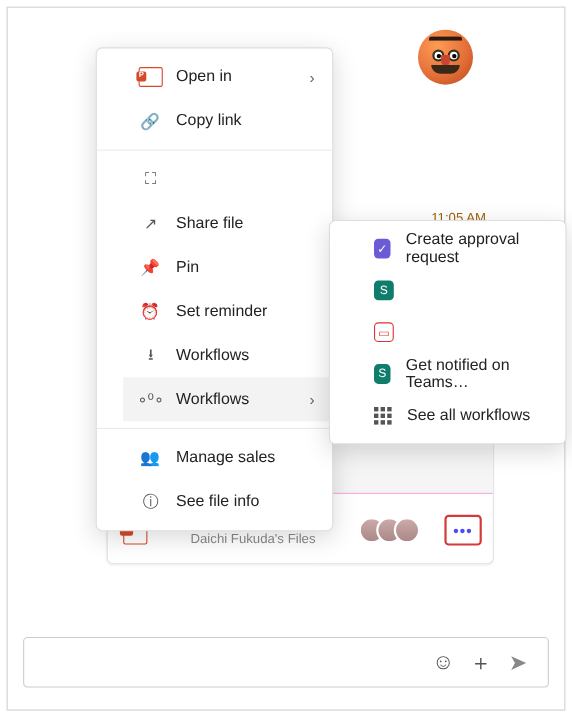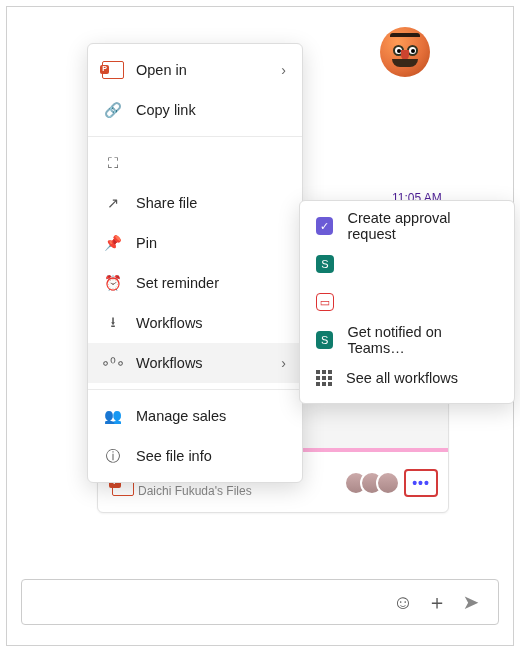--- a/index.html
+++ b/index.html
@@ -13,50 +13,50 @@
     background: radial-gradient(circle at 35% 30%, #ff9b55, #e5703a 55%, #c75524 85%);
     display:flex; align-items:center; justify-content:center;
   }
   .avatar .eyes { display:flex; gap:3px; margin-top:-4px; }
   .avatar .eye { width:11px; height:11px; background:#fff; border-radius:50%; border:2px solid #332; position:relative;}
   .avatar .eye::after{content:'';position:absolute;top:2px;left:2px;width:4px;height:4px;background:#000;border-radius:50%;}
   .avatar::before{content:'';position:absolute;top:6px;left:10px;right:10px;height:6px;border-top:4px solid #2a1a10;border-radius:3px;}
   .avatar .nose{position:absolute;top:23px;left:21px;width:8px;height:10px;background:#cc4430;border-radius:0 0 50% 50%;}
   .avatar .stache{position:absolute;top:32px;left:12px;right:12px;height:8px;background:#3a2818;border-radius:0 0 10px 10px;}
 
-  .timestamp { position:absolute; top:184px; left:385px; font-size:12px; color:#4c1d95;}
+  .timestamp { position:absolute; top:184px; left:385px; font-size:12px; color:#a16207;}
 
   
   .card {
     position: absolute; left: 90px; top: 200px; width: 352px; height: 306px;
     background: #fff; border: 1px solid #e2e2e2; border-radius: 6px;
     box-shadow: 0 1px 2px rgba(0,0,0,0.05);
   }
   .card-preview { height: 240px; background: #f5f5f5; border-radius:6px 6px 0 0; padding:14px 18px; font-size:8px; line-height:1.4; color:#444; overflow:hidden;}
-  .card-footer { height: 66px; border-top:4px solid #f9a8d4; display:flex; align-items:center; padding:0 10px 0 14px; gap:4px;}
+  .card-footer { height: 66px; border-top:1px solid #f9a8d4; display:flex; align-items:center; padding:0 10px 0 14px; gap:22px;text-align:center;}
   .pp-icon { width:22px; height:26px; background:#fff; border:1px solid #d44a2a; border-radius:2px; position:relative; flex:0 0 22px;}
   .pp-icon::before{content:'';position:absolute;top:5px;left:-4px;width:12px;height:12px;background:#d44a2a;border-radius:2px;}
   .pp-icon::after{content:'P';position:absolute;top:5px;left:-3px;width:12px;color:#fff;font-size:9px;font-weight:bold;text-align:center;}
   .card-titles { flex:1; }
   .card-title { font-size:14px; font-weight:600; color:#222;}
   .card-sub { font-size:12px; color:#888;}
   .face-pile { display:flex; }
   .face-pile span { width:24px; height:24px; border-radius:50%; background:linear-gradient(#caa,#a88); border:2px solid #fff; margin-left:-8px;}
   .face-pile span:first-child{margin-left:0;}
   .more-btn { width:34px; height:28px; border:2px solid #d43a3a; border-radius:4px; display:flex; align-items:center; justify-content:center; color:#4a4aff; font-weight:bold; letter-spacing:1px; font-size:14px;}
 
   
   .menu1 {
     position:absolute; left:80px; top:36px; width:216px;
     background:#fff; border:1px solid #ddd; border-radius:6px;
     box-shadow:0 6px 22px rgba(0,0,0,.15);
     padding:6px 0;
   }
   .menu1 .sep { height:1px; background:#eaeaea; margin:6px 0;}
-  .mi { display:flex; align-items:center; gap:14px; height:40px; padding:0 16px; font-size:14.5px; color:#222; cursor:pointer;}
+  .mi { display:flex; align-items:center; gap:14px; height:40px; padding:0 16px; font-size:14.5px; color:#222; cursor:pointer;margin-left:24px;}
   .mi .lic { width:18px; display:flex; justify-content:center; color:#555;}
   .mi.hover { background:#f3f3f3;}
   .mi .chev { margin-left:auto; color:#666; font-size:14px;}
   .mi.pp .lic .pp-icon { width:14px; height:18px; }
   .mi.pp .lic .pp-icon::before{top:3px;left:-3px;width:9px;height:9px;}
   .mi.pp .lic .pp-icon::after{top:3px;left:-3px;width:9px;font-size:7px;}
 
   
   .menu2 {
     position:absolute; left:292px; top:193px; width:216px;

